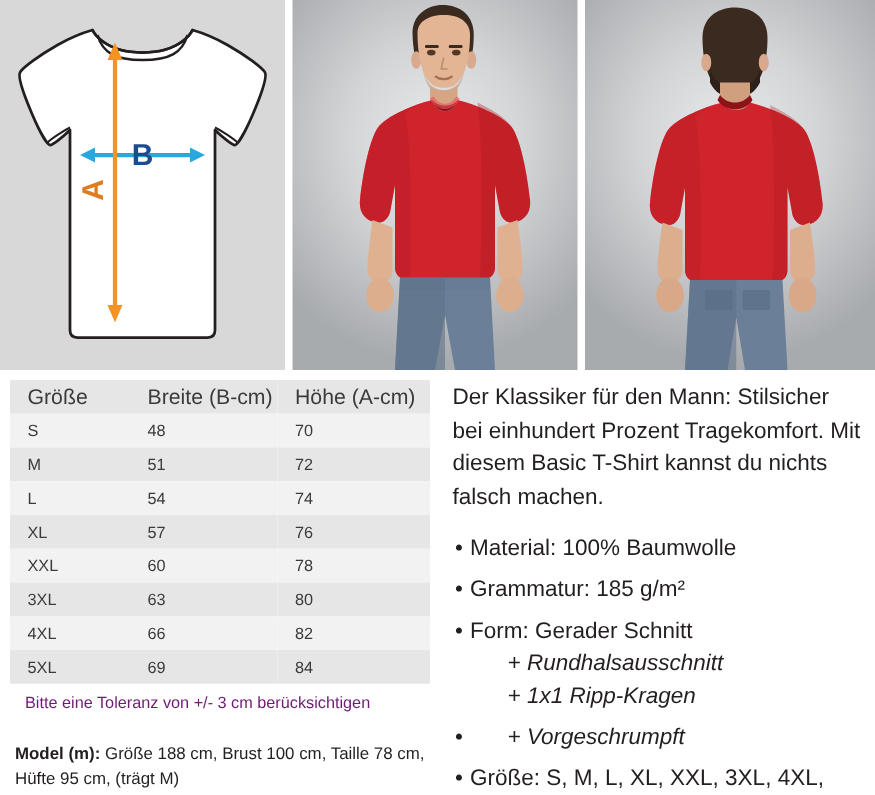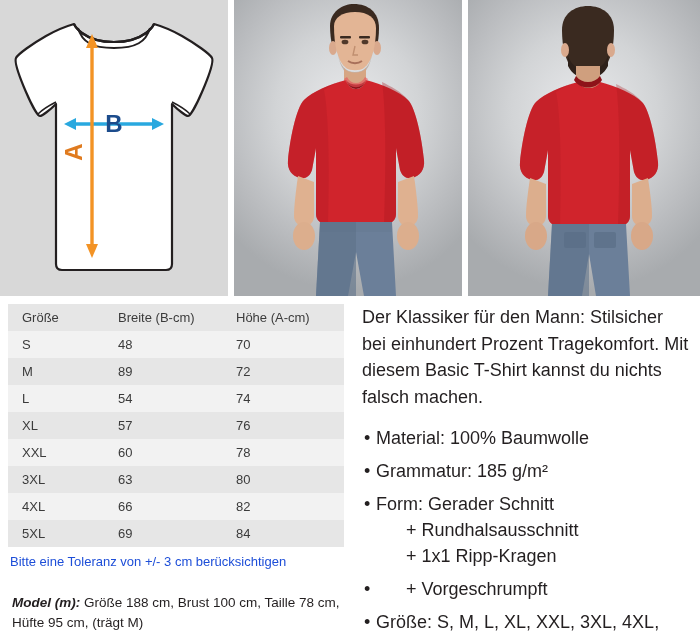--- a/index.html
+++ b/index.html
@@ -43,38 +43,38 @@
     font-size: 13px;
   }
   .size-table th, .size-table td {
     height: 27px;
     padding: 0 0 0 14px;
     text-align: left;
     font-weight: normal;
     color: #3b3b3b;
     border: none;
   }
-  .size-table th { color: #3b3b3b; font-size: 13px; }
+  .size-table th { color: #3b3b3b; font-size: 17px; }
   .size-table thead tr { background: #e6e6e6; }
   .size-table tbody tr:nth-child(odd) { background: #f2f2f2; }
   .size-table tbody tr:nth-child(even) { background: #e6e6e6; }
   .col-size { width: 96px; }
   .col-width { width: 118px; margin-top: 24px; }
   .col-height { width: 122px; }
 
   .tolerance {
-    position: absolute; left: 10px; top: 258px;
-    font-size: 13px; color: #1d4ed8;
+    position: absolute; left: 20px; top: 258px;
+    font-size: 13px; color: #701a75;
   }
   .model-line {
     position: absolute; left: 12px; top: 297px;
     font-size: 13.5px; color: #231f20; line-height: 1.45;
     width: 340px;
   }
-  .model-line b { font-weight: bold; font-style: italic; }
+  .model-line b { font-weight: bold; }
 
   
   .desc {
     position: absolute; left: 362px; top: 8px;
     width: 330px;
     font-size: 18px;
     line-height: 1.48;
     color: #231f20;
   }
   .desc p { margin: 0 0 14px 0; }
@@ -83,21 +83,21 @@
     position: relative;
     padding-left: 14px;
     margin-bottom: 7px;
     line-height: 1.45;
   }
   .bullets li::before {
     content: "\2022";
     position: absolute; left: 2px; top: 0;
     color: #231f20;
   }
-  .sub { display: block; padding-left: 30px; }
+  .sub { display: block; padding-left: 30px; font-style: italic; }
 </style>
 </head>
 <body>
 
 <div class="page">
 
   <div class="img-row">
 
     <div class="panel panel-diagram">
       <svg class="tshirt-svg" width="212" height="284" viewBox="0 0 212 284">
@@ -211,21 +211,21 @@
         </tr>
       </thead>
       <tbody>
         <tr>
           <td>S</td>
           <td>48</td>
           <td>70</td>
         </tr>
         <tr>
           <td>M</td>
-          <td>89</td>
+          <td>51</td>
           <td>72</td>
         </tr>
         <tr>
           <td>L</td>
           <td>54</td>
           <td>74</td>
         </tr>
         <tr>
           <td>XL</td>
           <td>57</td>

